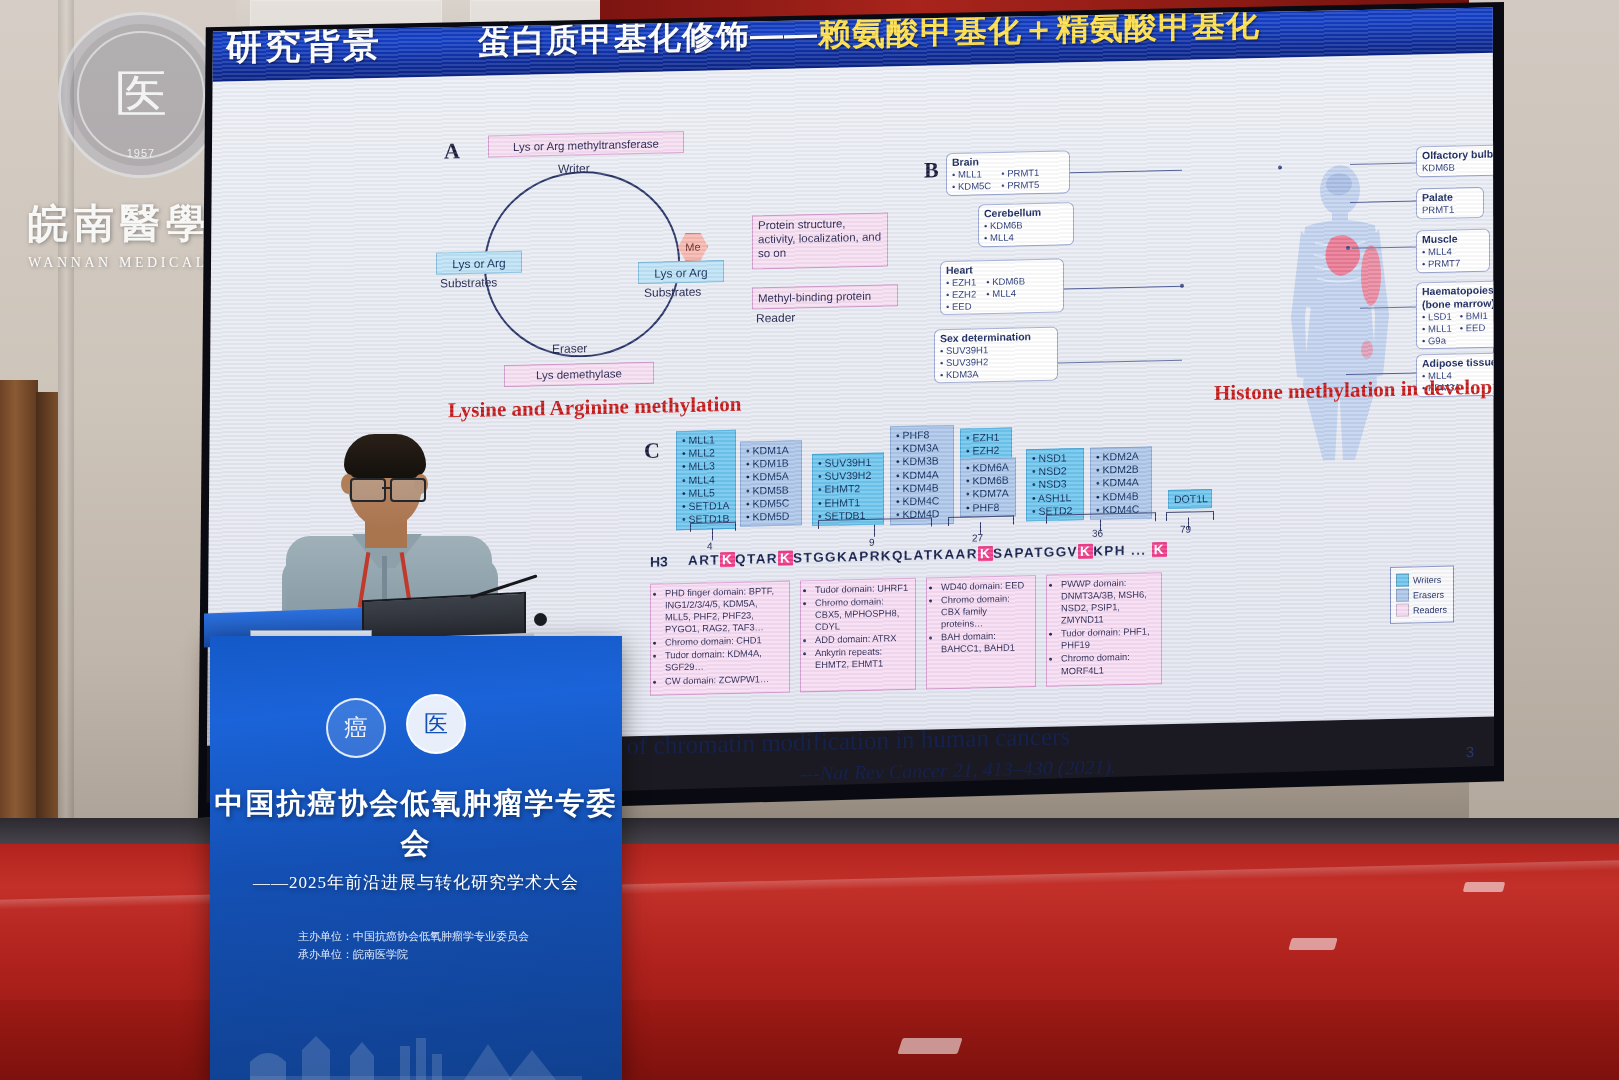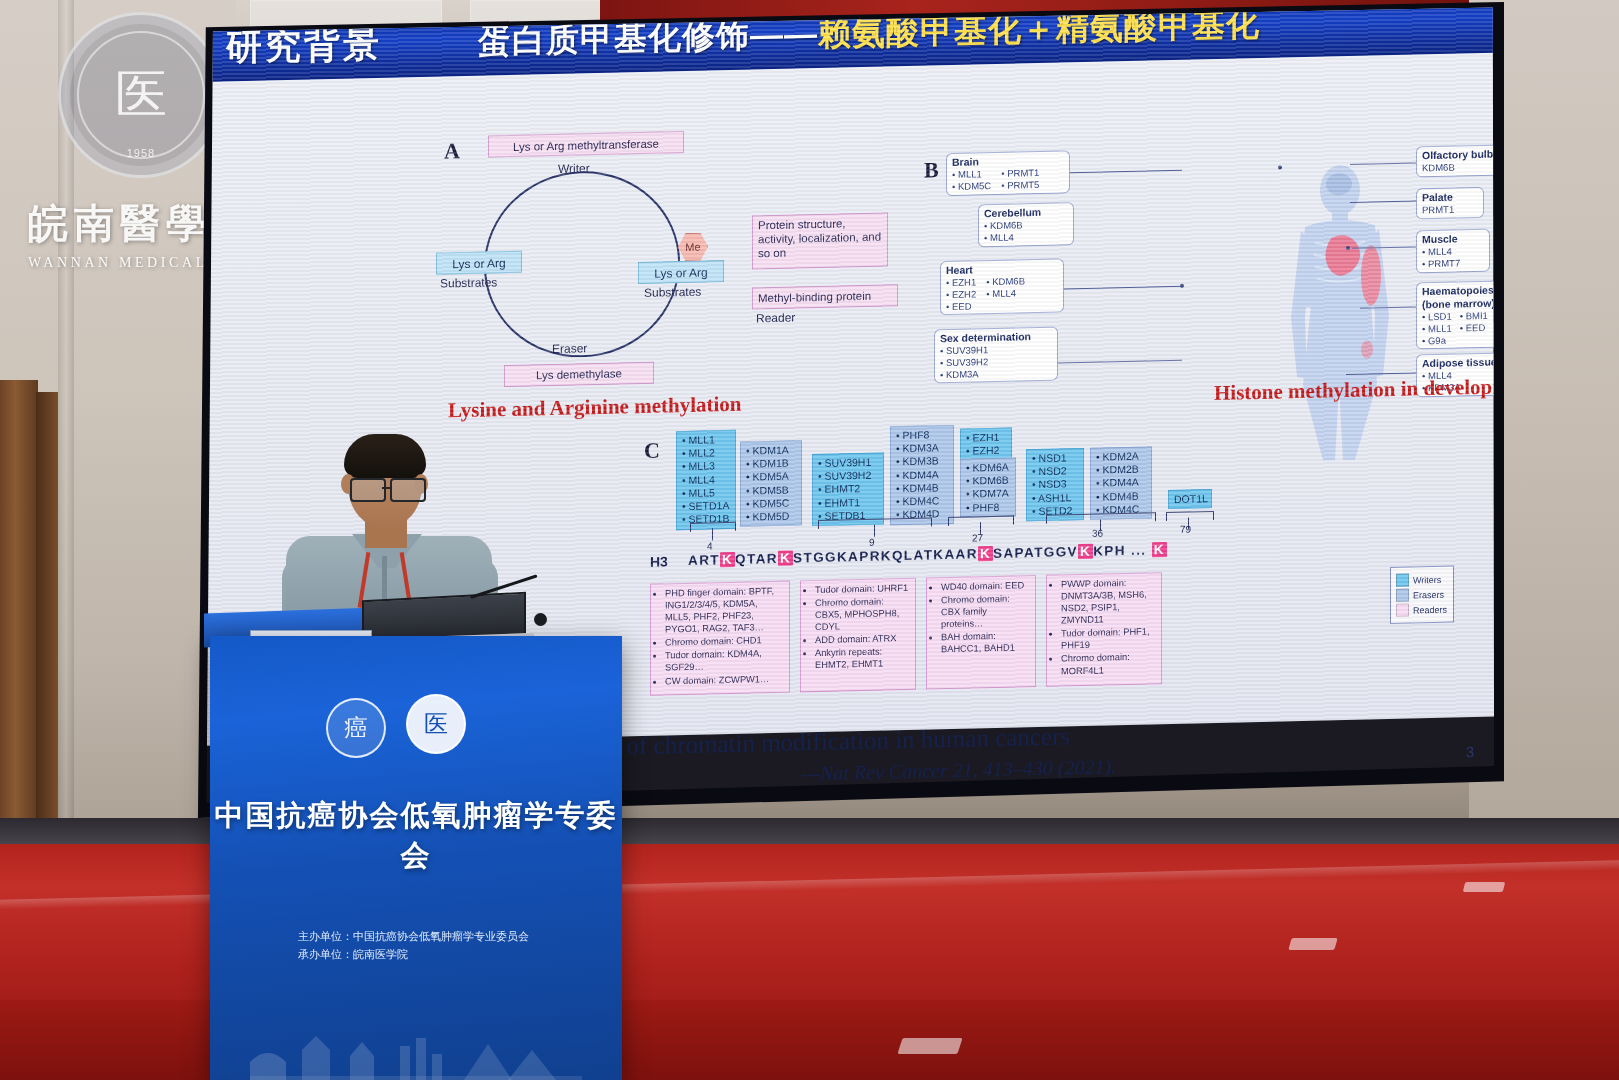--- a/index.html
+++ b/index.html
@@ -212,21 +212,21 @@
     <div class="outlet" style="left:92px;top:900px;"></div>
     <div class="outlet" style="left:126px;top:902px;"></div>
   </div>
   <div class="skirting"></div>
 
   <div class="wall-right"></div>
 
   <div class="logo-seal">
     <div class="inner"></div>
     <div class="glyph">医</div>
-    <div class="yr">1958</div>
+    <div class="yr">1957</div>
   </div>
   <div class="logo-text">
     <div class="cn">皖南醫學院</div>
     <div class="en">WANNAN MEDICAL COLLEGE</div>
   </div>
 
   <div class="screen-frame"></div>
   <div class="screen">
     <div class="slide">
 
@@ -542,22 +542,23 @@
   <div class="nameplate">李中伟</div>
 
   <div class="podium">
     <div class="pod-seal" style="left:116px;top:62px;">
       <span class="g">癌</span>
     </div>
     <div class="pod-seal" style="left:196px;top:58px;background:rgba(255,255,255,.9);">
       <span class="g" style="color:#1550b4;">医</span>
     </div>
 
-    <div class="pod-title" style="top:160px;">
+    <div class="pod-title" style="top:148px;">
       <div class="t1">中国抗癌协会低氧肿瘤学专委会</div>
+      <div class="t2">——2025年前沿进展与转化研究学术大会</div>
     </div>
 
 
     <div class="pod-org" style="top:292px;">
       <div>主办单位：中国抗癌协会低氧肿瘤学专业委员会</div>
       <div>承办单位：皖南医学院</div>
     </div>
 
     <svg class="pod-skyline" viewBox="0 0 332 70">
       <path d="M0 70 L0 52 Q18 34 36 52 L36 70Z" fill="#ffffff" opacity=".35"></path>

